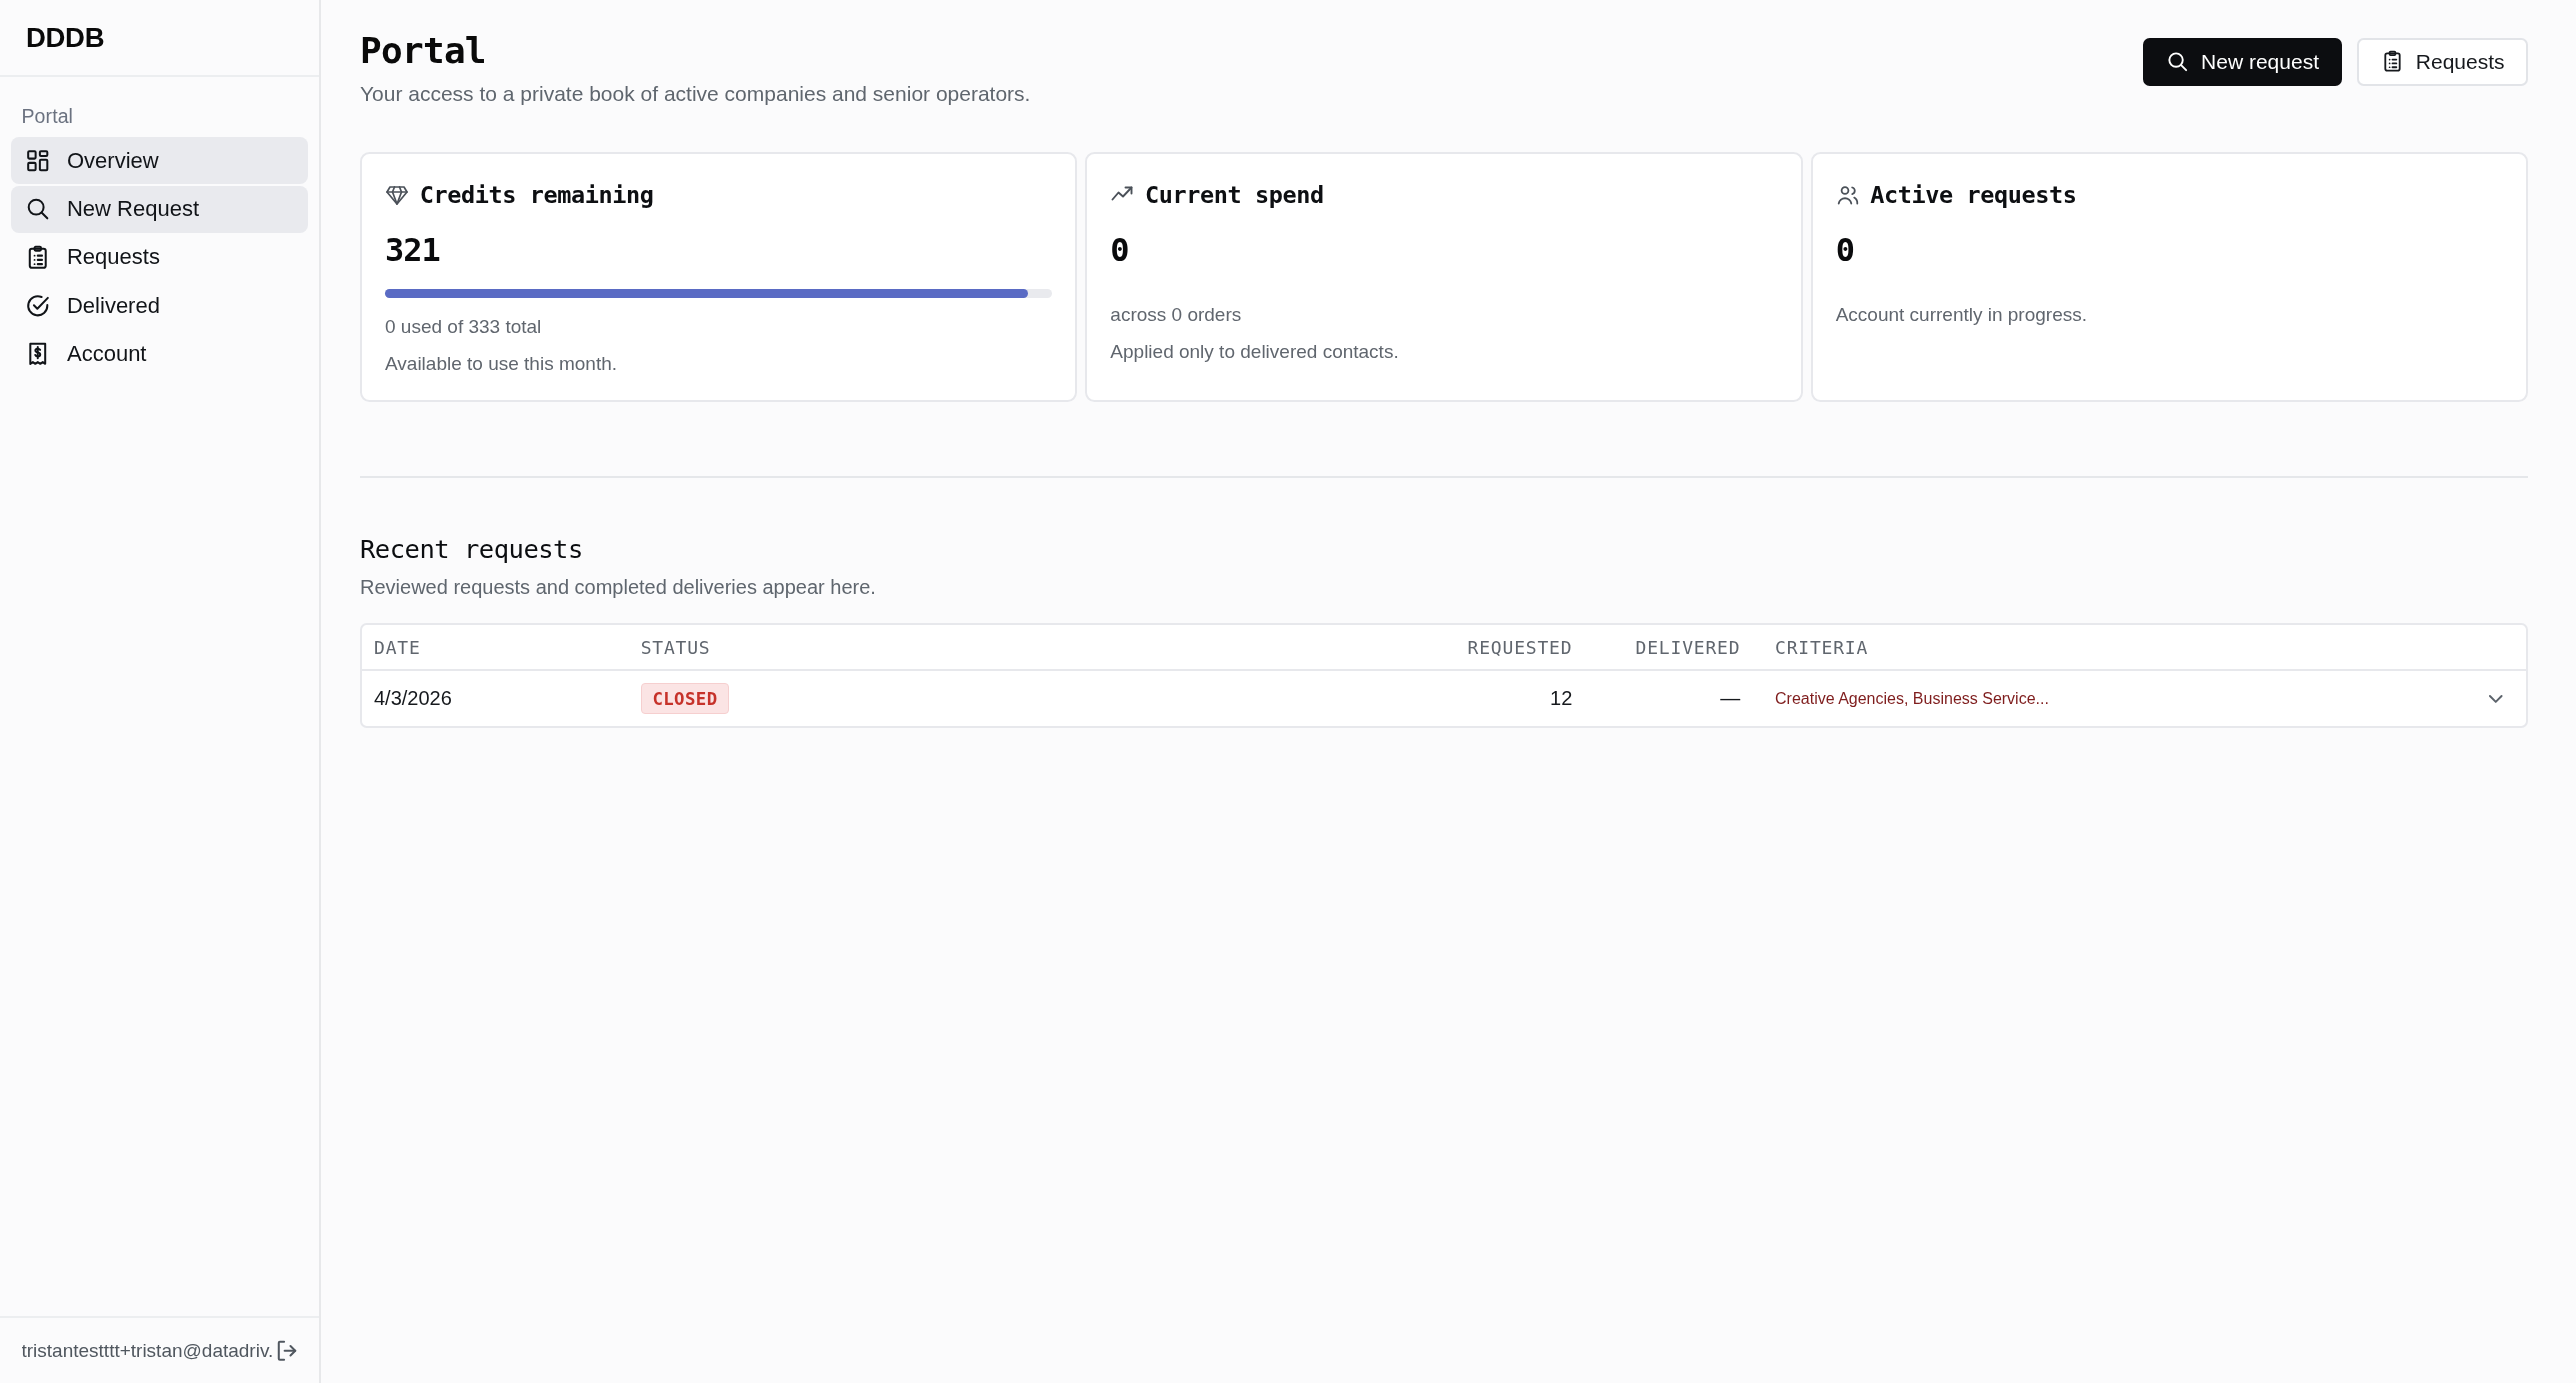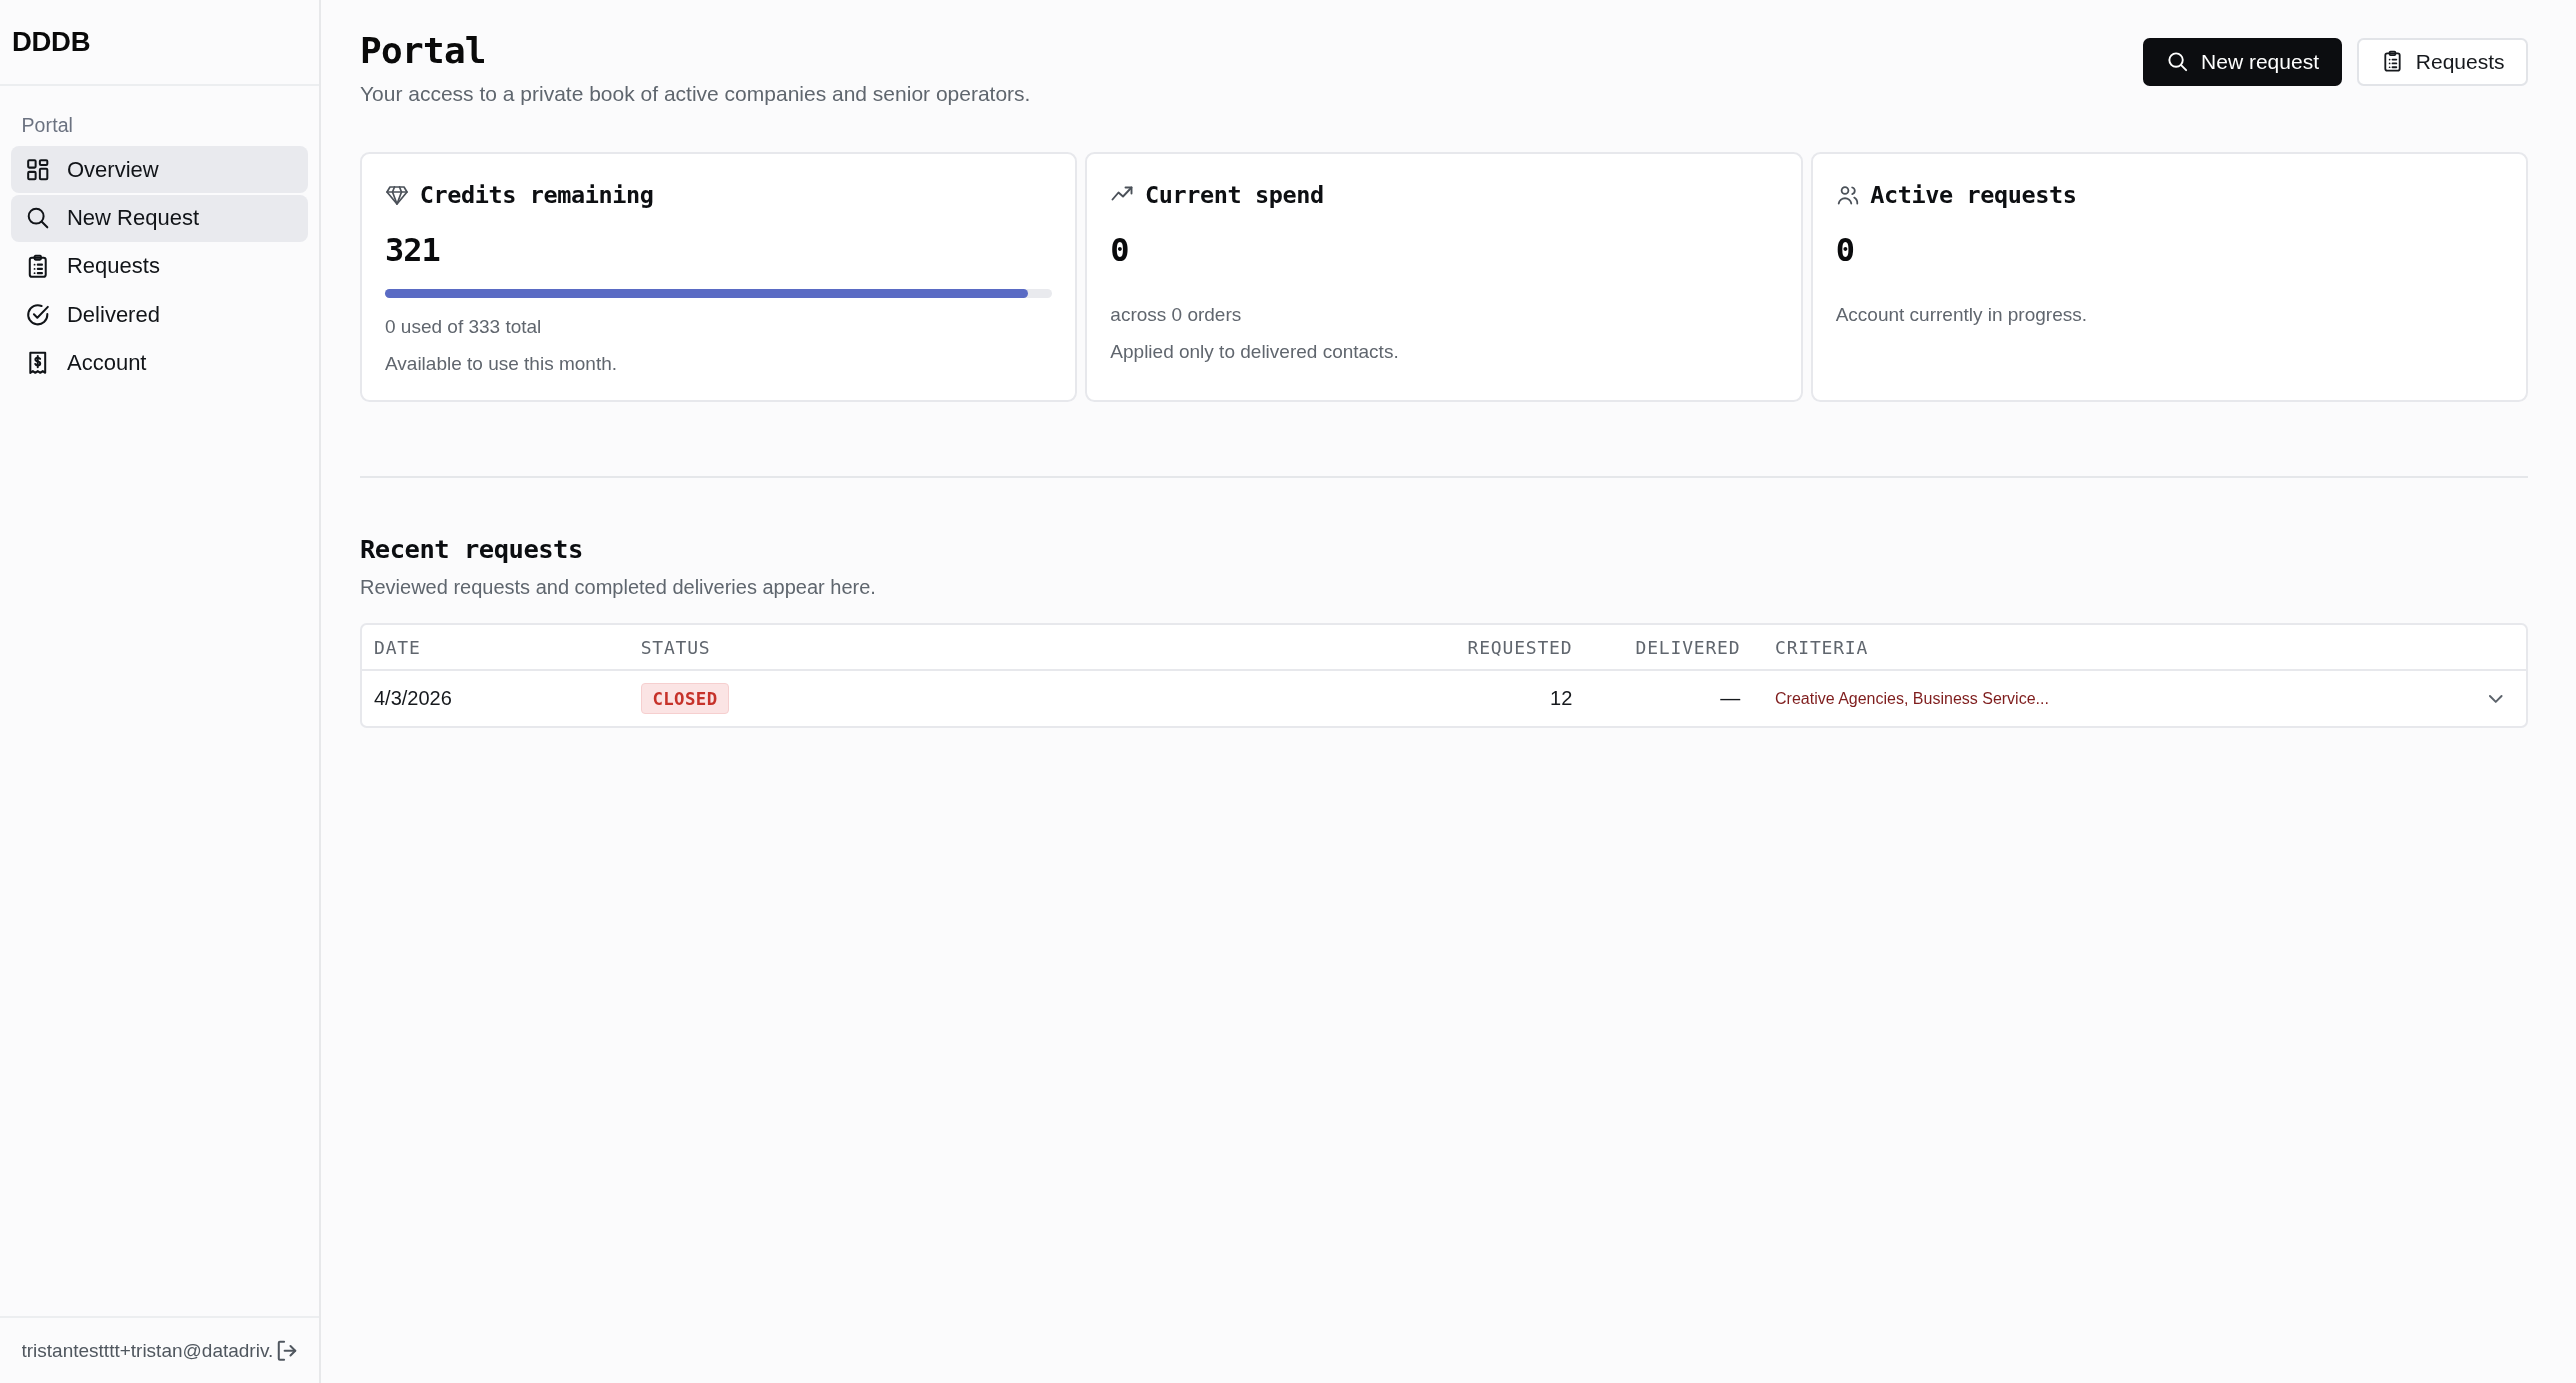--- a/index.html
+++ b/index.html
@@ -13,22 +13,22 @@
 
   
   .sidebar {
     width: 321px; min-width: 321px; height: 1383px;
     background: #fbfbfc;
     border-right: 2px solid #e7e8ea;
     display: flex; flex-direction: column;
     position: relative;
   }
   .brand-box {
-    height: 86px; display: flex; align-items: center;
-    padding-left: 12px;
+    height: 77px; display: flex; align-items: center;
+    padding-left: 26px;
     border-bottom: 2px solid #eceef0;
     text-align: center;
   }
   .brand { font-size: 27.5px; font-weight: 700; letter-spacing: -0.3px; color: #0a0a0a; }
 
   .nav-section-label {
     font-size: 19.5px; color: #6b7280; padding: 28px 0 9.4px 21.5px;
     letter-spacing: 0.1px;
   }
   .nav { display: flex; flex-direction: column; padding: 0 10.7px; gap: 1.3px; }
@@ -99,21 +99,21 @@
   .card-note { font-size: 19px; color: #60666e; margin-top: 17.4px; }
   .card-note.second { margin-top: 14.8px; }
 
   
   .divider { height: 2px; background: #e5e7ea; margin-top: 74px; }
 
   
   .section { margin-top: 56px; }
   .section-title {
     font-family: "DejaVu Sans Mono", "Liberation Mono", monospace;
-    font-size: 25.5px; font-weight: 700; color: #0b0d10; letter-spacing: -0.5px;
+    font-size: 25.5px; font-weight: 400; color: #0b0d10; letter-spacing: -0.5px;
   }
   .section-sub { font-size: 20px; color: #5f666e; margin-top: 12px; }
 
   .table {
     margin-top: 24px; background: #ffffff;
     border: 2px solid #e7e8ec; border-radius: 6.7px; overflow: hidden;
   }
   .trow { display: flex; align-items: center; }
   .thead { height: 46px; border-bottom: 2px solid #e7e8ec; }
   .thead .cell {

